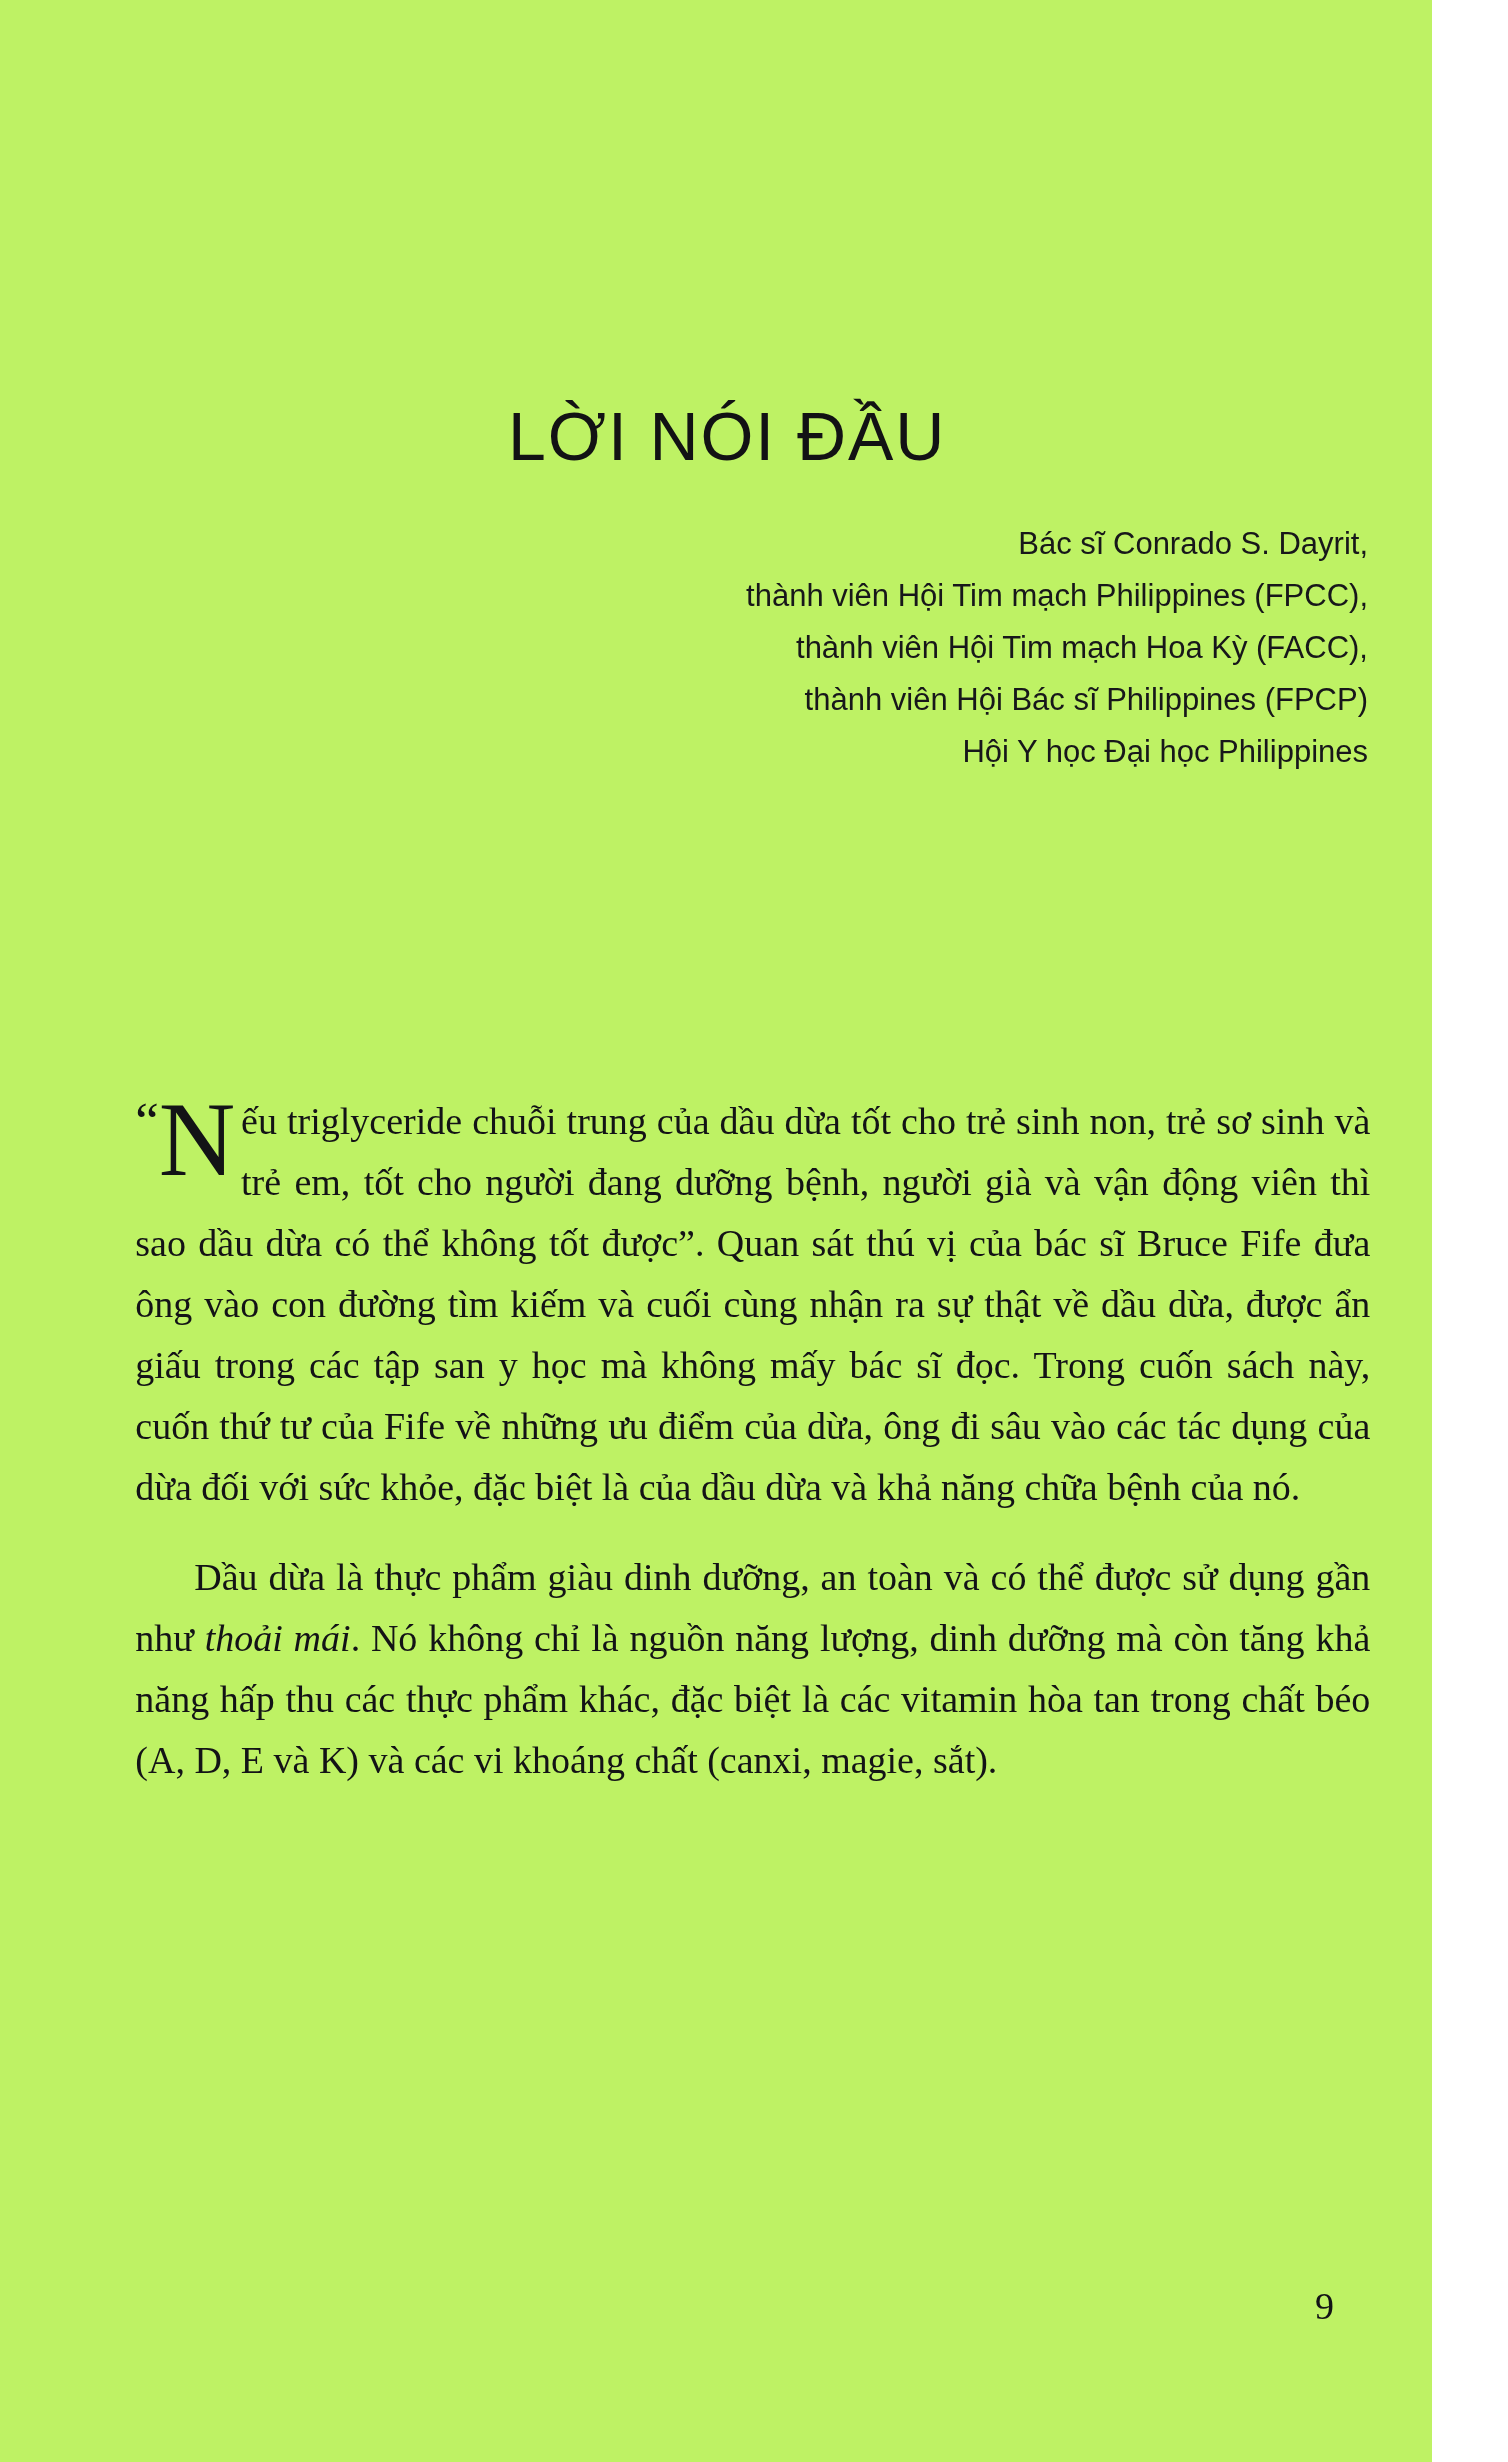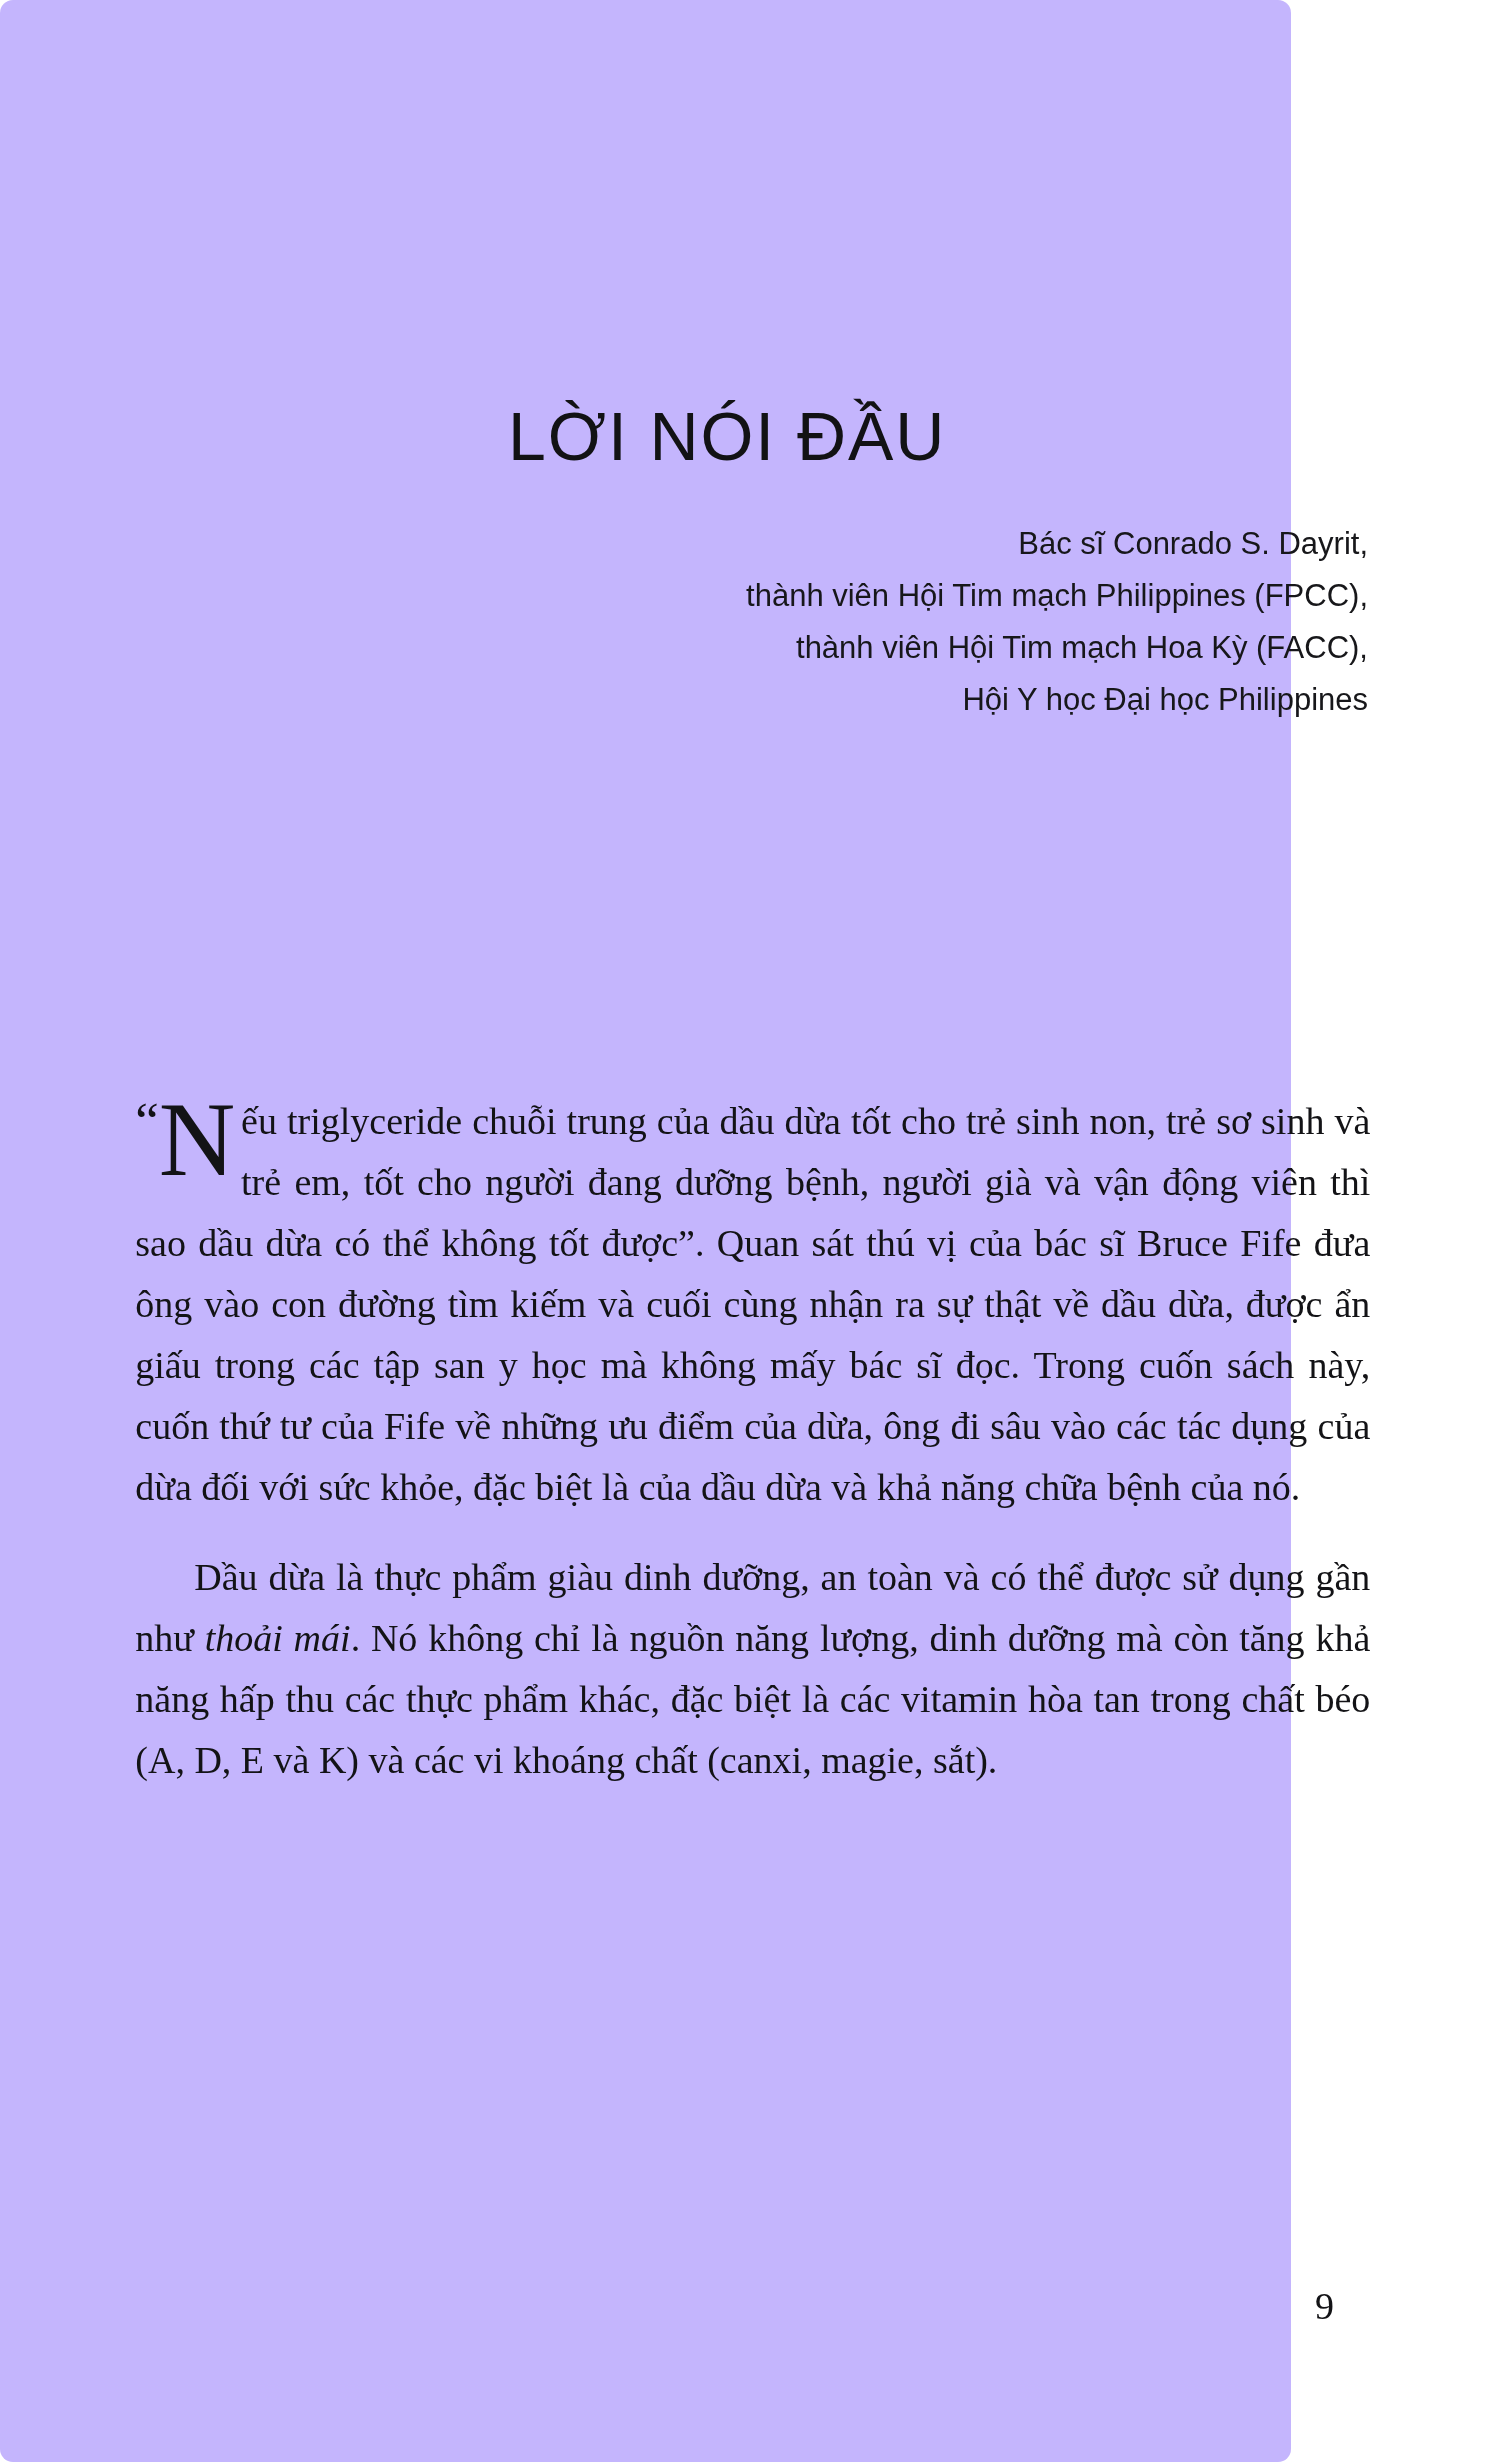--- a/index.html
+++ b/index.html
@@ -12,24 +12,23 @@
     height: 2462px;
     position: relative;
     overflow: hidden;
     font-family: "Liberation Serif", serif;
     color: #16161a;
   }
 
   .page {
     position: absolute;
     top: 0; left: 0;
-    width: 1291px;
+    width: 1432px;
     height: 2462px;
-    background: #c4b5fd;
-    border-radius: 13px;
+    background: #bef264;
   }
 
   .content {
     position: absolute;
     left: 122px;
     top: 0;
     width: 1263px;
     height: 2462px;
   }
 
@@ -120,20 +119,21 @@
 
 <div class="page">
   <div class="content">
 
     <h1 class="title">LỜI NÓI ĐẦU</h1>
 
     <div class="attrib">
       <span class="line">Bác sĩ Conrado S. Dayrit,</span>
       <span class="line">thành viên Hội Tim mạch Philippines (FPCC),</span>
       <span class="line">thành viên Hội Tim mạch Hoa Kỳ (FACC),</span>
+      <span class="line">thành viên Hội Bác sĩ Philippines (FPCP)</span>
       <span class="line">Hội Y học Đại học Philippines</span>
     </div>
 
     <div class="body-text">
 
       <p class="first dropcap-wrap">
         <span class="quote-mark">“</span><span class="dropcap">N</span><span>ếu triglyceride chuỗi trung của dầu dừa tốt cho trẻ sinh non, trẻ sơ sinh và trẻ em, tốt cho người đang dưỡng bệnh, người già và vận động viên thì sao dầu dừa có thể không tốt được”. Quan sát thú vị của bác sĩ Bruce Fife đưa ông vào con đường tìm kiếm và cuối cùng nhận ra sự thật về dầu dừa, được ẩn giấu trong các tập san y học mà không mấy bác sĩ đọc. Trong cuốn sách này, cuốn thứ tư của Fife về những ưu điểm của dừa, ông đi sâu vào các tác dụng của dừa đối với sức khỏe, đặc biệt là của dầu dừa và khả năng chữa bệnh của nó.</span>
       </p>
 
 

